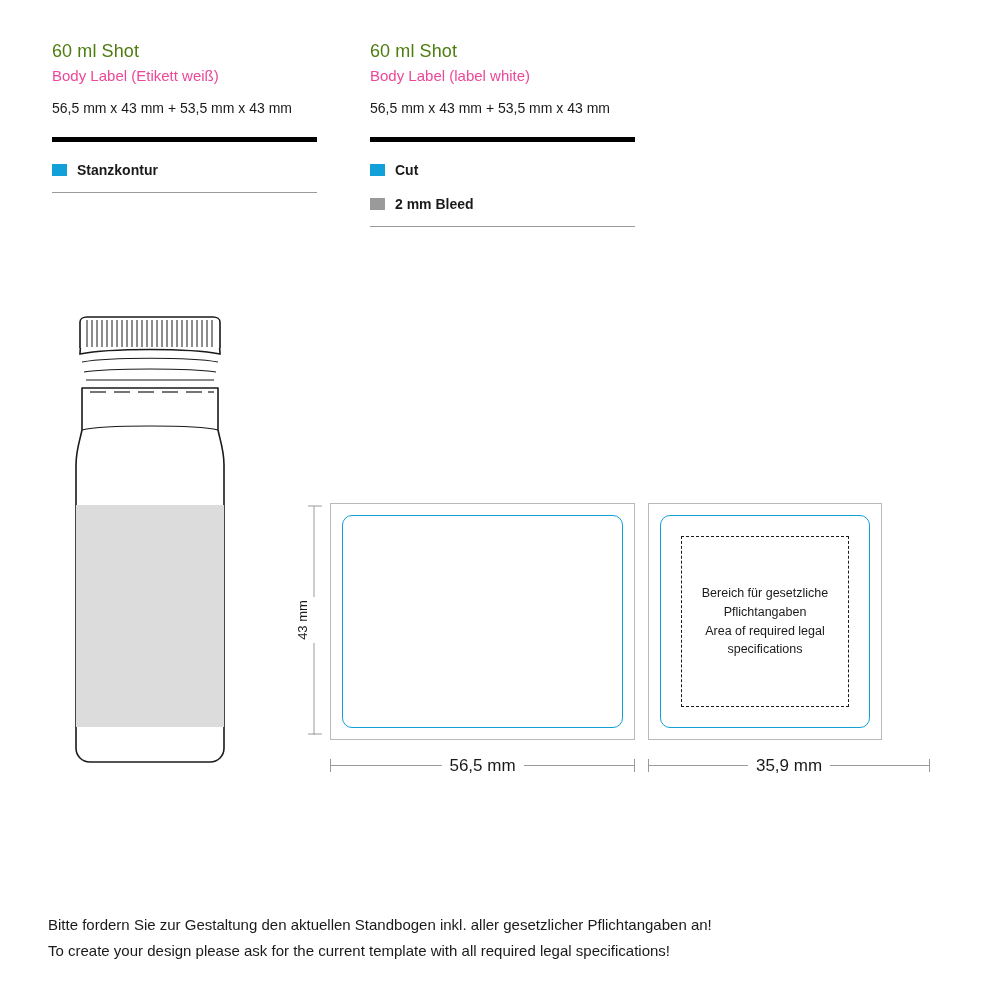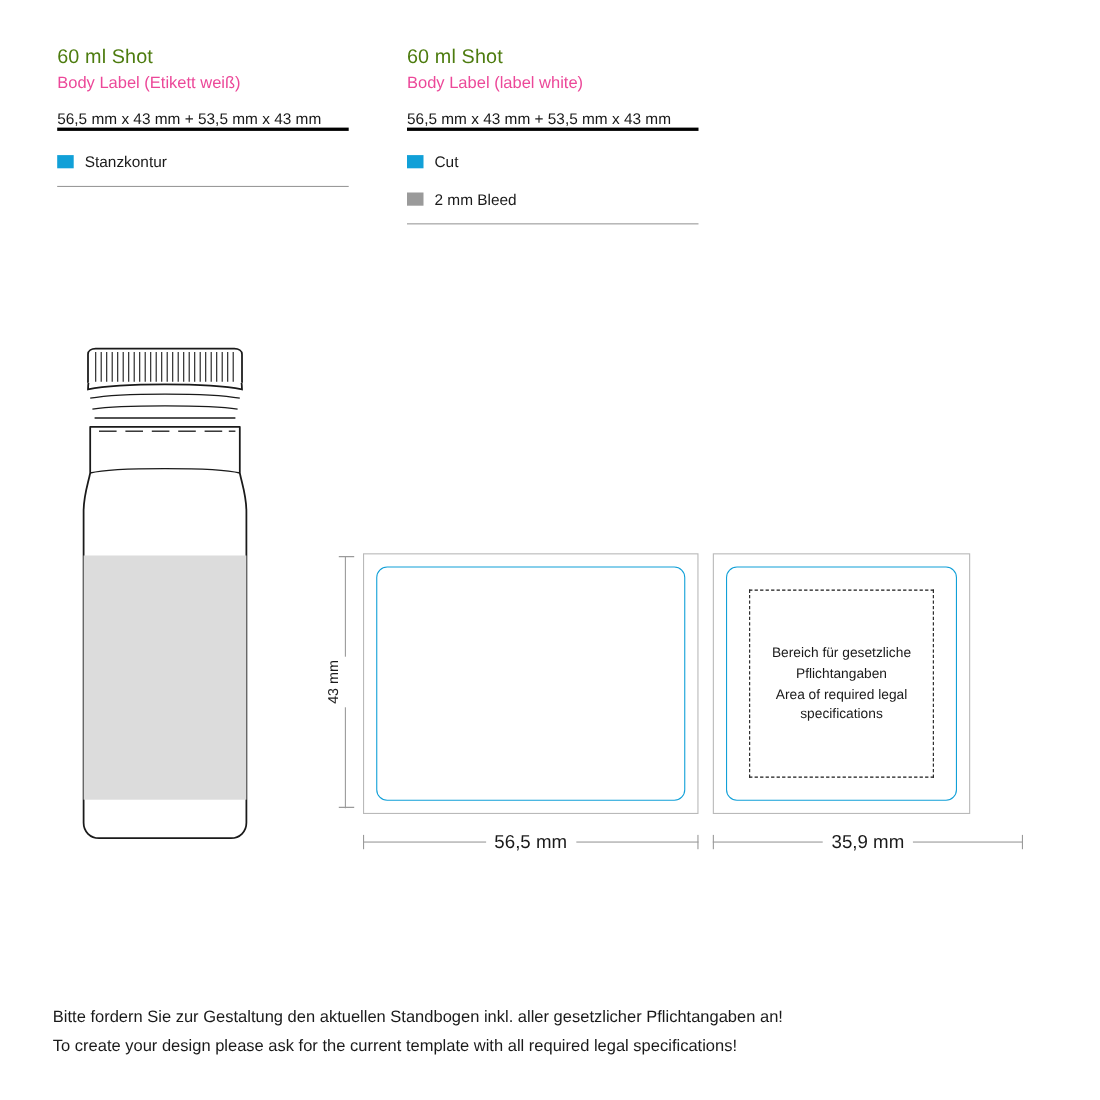--- a/index.html
+++ b/index.html
@@ -27,41 +27,41 @@
   .spec-sub {
     font-size: 15px;
     color: #ec4899;
     line-height: 1.4;
     margin-top: 2px;
   }
   .spec-dims {
     font-size: 14px;
     color: #1a1a1a;
     margin-top: 14px;
-    padding-bottom: 0;
-    border-bottom: 3px solid #000000;
+    padding-bottom: 21px;
+    border-bottom: 5px solid #000000;
   }
   .legend {
     margin-top: 0;
     padding-bottom: 10px;
     border-bottom: 1px solid #9a9a9a;
   }
   .legend-row {
     display: flex;
     align-items: center;
     height: 24px;
     margin-top: 10px;
   }
   .legend-row:first-child { margin-top: 16px; }
   .swatch {
     width: 15px; height: 12px;
     margin-right: 10px;
     flex: 0 0 auto;
   }
-  .legend-label { font-size: 14px; color: #1a1a1a; }
+  .legend-label { font-size: 14px; color: #1a1a1a; font-weight: bold; }
 
   
   #bottle { position: absolute; left: 50px; top: 300px; }
 
   
   #dim-height { position: absolute; left: 288px; top: 505px; width: 40px; height: 230px; }
   .dim-vert-label {
     position: absolute;
     left: -5px; top: 50%;
     transform: translateY(-50%) rotate(-90deg);

